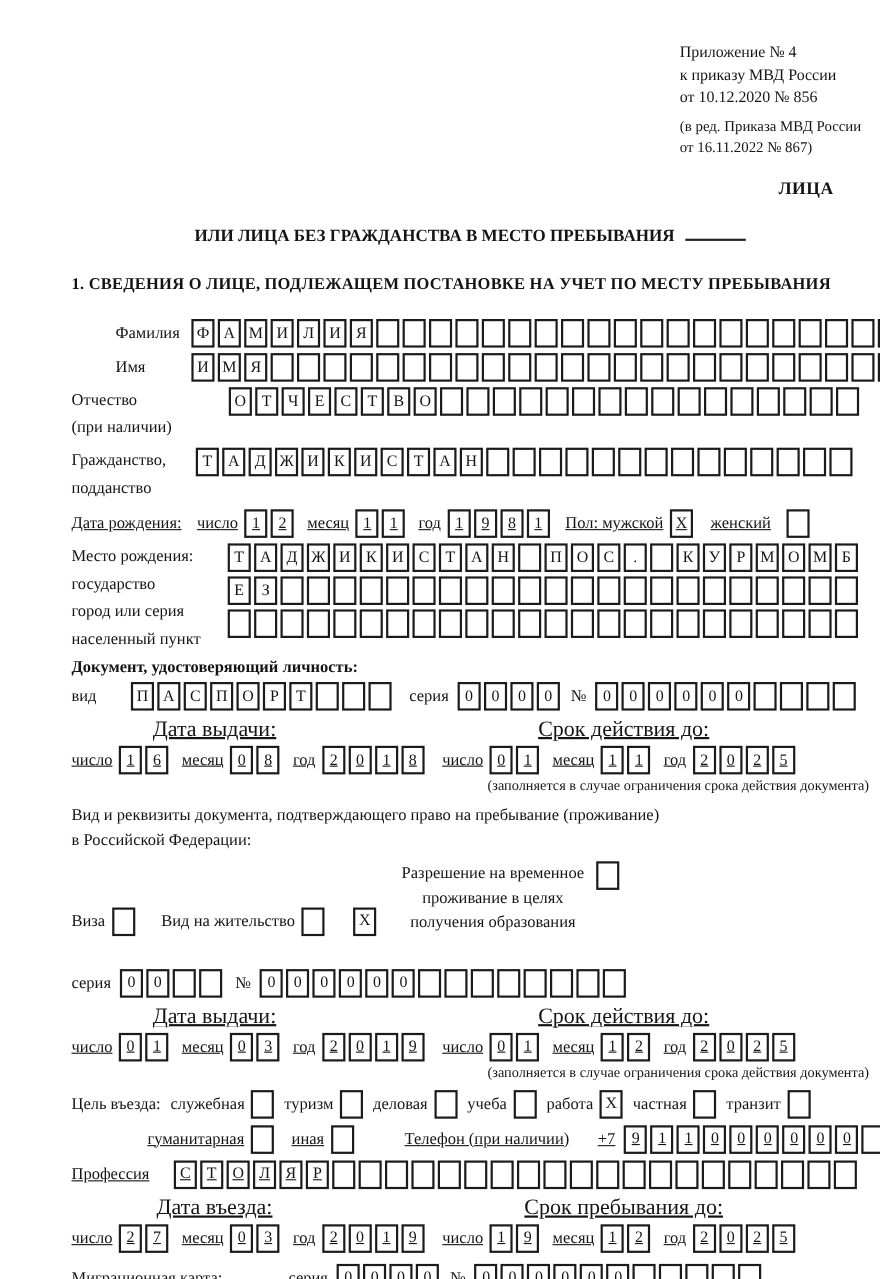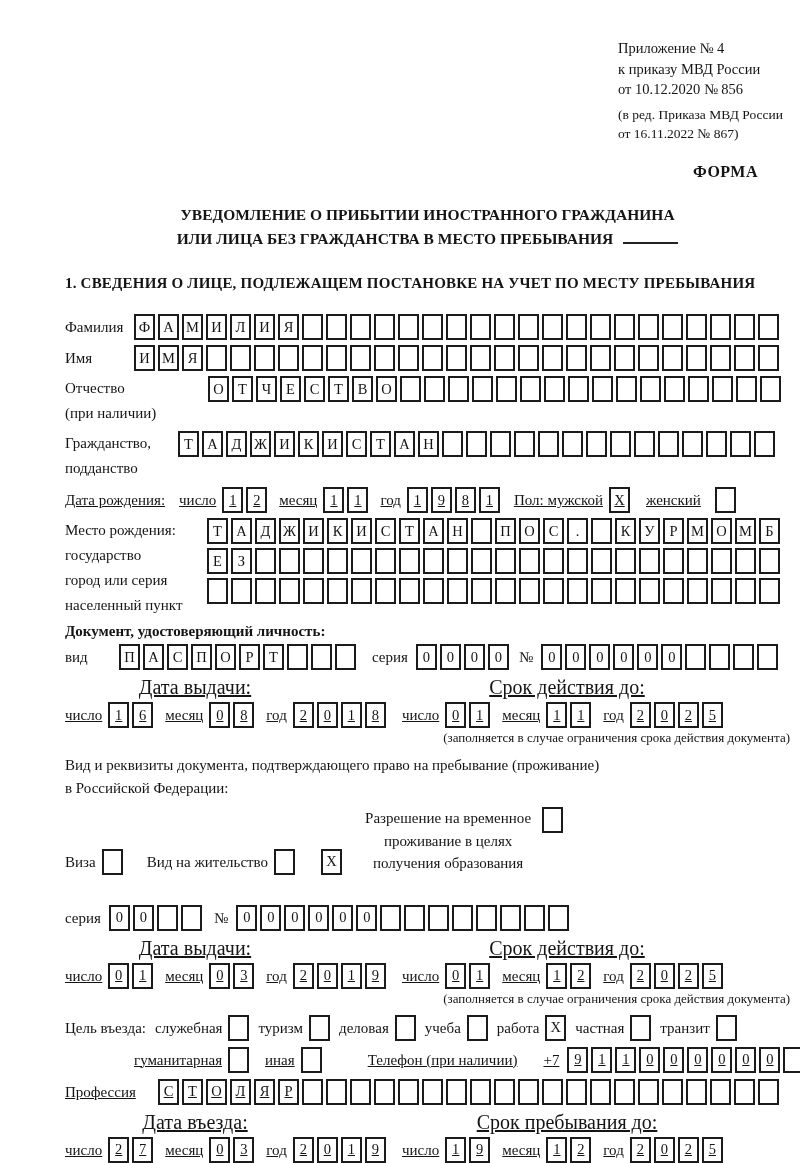--- a/index.html
+++ b/index.html
@@ -22,21 +22,21 @@
   .row{display:flex;align-items:flex-start;margin-bottom:5px;}
   .lbl{font-size:15px;line-height:26px;flex:0 0 auto;}
   .lbl2{font-size:15px;line-height:25px;flex:0 0 auto;}
   .cells{display:flex;gap:3px;flex-wrap:nowrap;flex:0 0 auto;}
   .cell{
     box-sizing:border-box;width:21px;height:26px;border:2px solid #1b1b1b;
     display:flex;align-items:center;justify-content:center;
     font-size:14.5px;background:#fff;flex:0 0 auto;
   }
   
-  .w-surname{width:69px;}
+  .w-surname{width:69px;margin-left:40px;}
   .w-patronymic{width:143px;}
   .w-citizenship{width:113px;}
   .w-birthplace{width:142px;}
   .w-vid{width:50px;}
   .w-profession{width:93px;}
   .stack{display:flex;flex-direction:column;gap:4px;}
   
   .dg{display:flex;align-items:flex-start;}
   .dg .dlbl{margin:0 6px 0 12px;line-height:26px;}
   .dg .dlbl:first-child{margin-left:0;}
@@ -61,24 +61,23 @@
 
   <div class="appendix">
     <div>Приложение № 4</div>
     <div>к приказу МВД России</div>
     <div>от 10.12.2020 № 856</div>
     <div class="gap"></div>
     <div class="small">(в ред. Приказа МВД России</div>
     <div class="small">от 16.11.2022 № 867)</div>
   </div>
 
-  <div class="forma">ФОРМА</div>
+  <div class="forma">ЛИЦА</div>
 
   <div class="title">
-    <div>УВЕДОМЛЕНИЕ О ПРИБЫТИИ ИНОСТРАННОГО ГРАЖДАНИНА</div>
     <div>
       <span>ИЛИ ЛИЦА БЕЗ ГРАЖДАНСТВА В МЕСТО ПРЕБЫВАНИЯ</span><span class="title-underline"></span>
     </div>
   </div>
 
   <div class="section-heading">1. СВЕДЕНИЯ О ЛИЦЕ, ПОДЛЕЖАЩЕМ ПОСТАНОВКЕ НА УЧЕТ ПО МЕСТУ ПРЕБЫВАНИЯ</div>
 
   <div class="row">
     <span class="lbl w-surname">Фамилия</span>
     <span class="cells">

